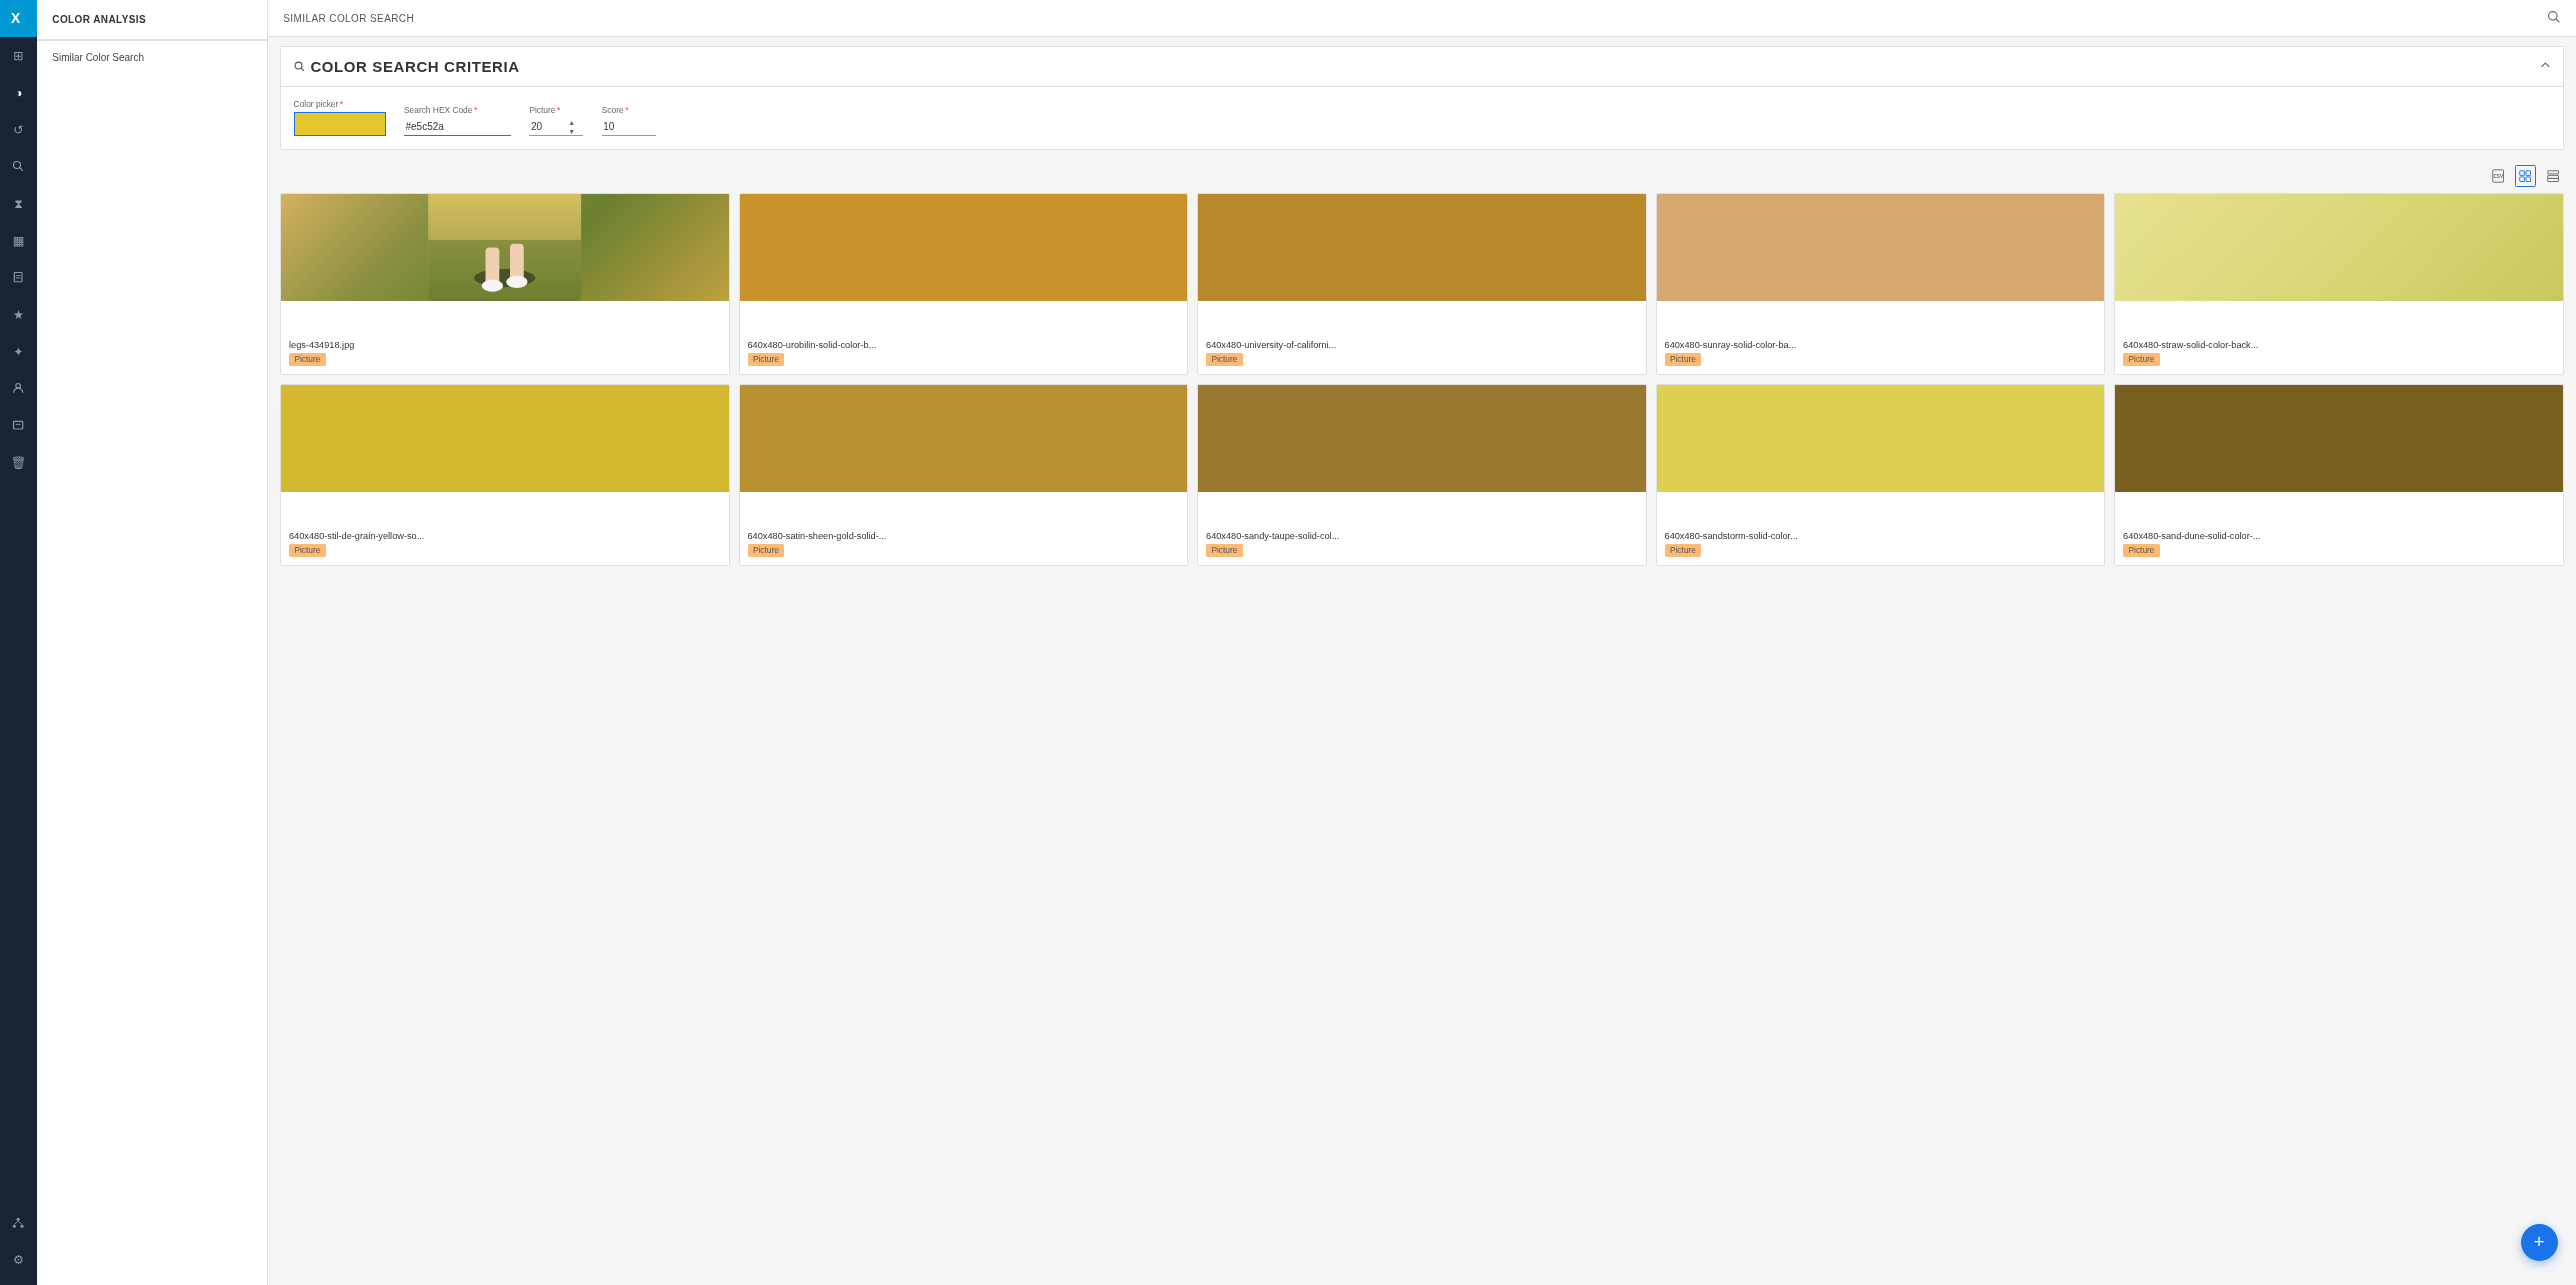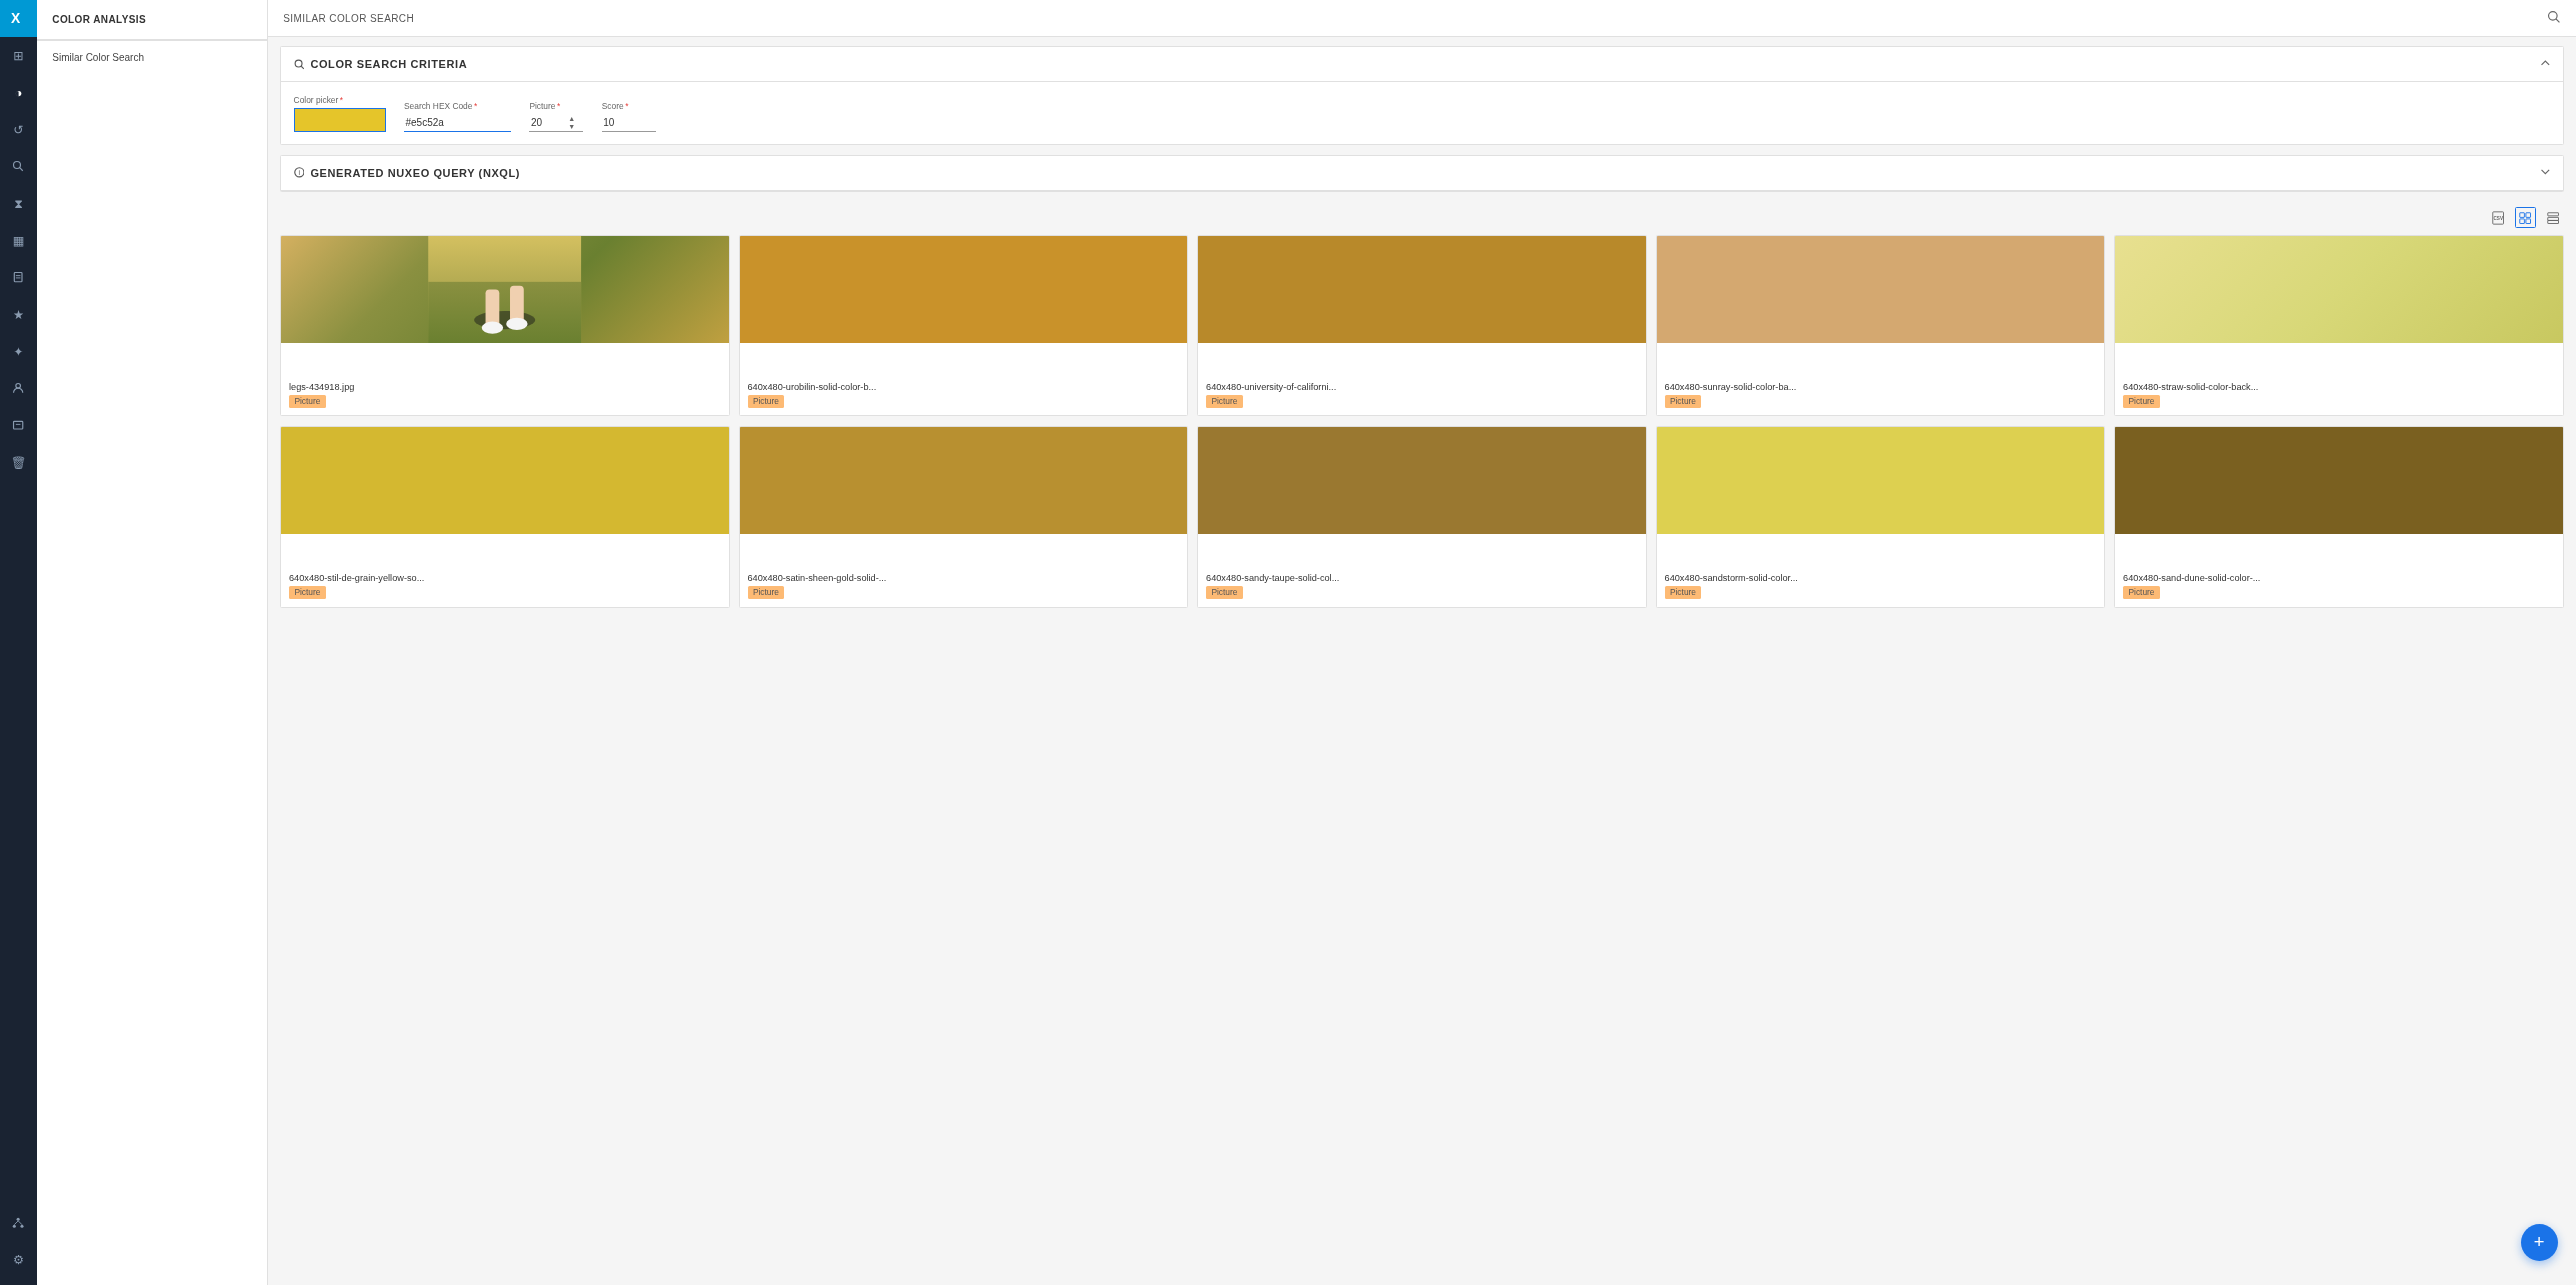--- a/index.html
+++ b/index.html
@@ -116,21 +116,21 @@
       padding: 10.7px 12.3px;
       cursor: pointer;
       border-bottom: 0.8px solid #e0e0e0;
     }
     .section-header-left {
       display: flex;
       align-items: center;
       gap: 6.1px;
     }
     .section-header .section-title {
-      font-size: 11px;
+      font-size: 15px;
       font-weight: 700;
       color: #333;
       letter-spacing: 0.6px;
       text-transform: uppercase;
     }
     .section-body { padding: 12.3px; }
 
     
     .criteria-row {
       display: flex;
@@ -408,36 +408,20 @@
               <span class="required-star">*</span>
             </div>
             <div class="number-input-wrap">
               <input class="number-input" type="number" value="10" style="">
             </div>
           </div>
         </div>
       </div>
     </div>
 
-    <div class="section-panel">
-      <div class="section-header">
-        <div class="section-header-left">
-          <svg width="10.7" height="10.7" viewBox="0 0 14 14" fill="none" style="font-size:13px">
-            <circle cx="7" cy="7" r="6" stroke="#555" stroke-width="1.5"></circle>
-            <text x="6" y="11" font-size="9" fill="#555">i</text>
-          </svg>
-          <span class="section-title">GENERATED NUXEO QUERY (NXQL)</span>
-        </div>
-        <div>
-          <svg width="10.7" height="10.7" viewBox="0 0 14 14" fill="none">
-            <polyline points="2,5 7,10 12,5" stroke="#666" stroke-width="1.5" fill="none"></polyline>
-          </svg>
-        </div>
-      </div>
-    </div>
 
     <div class="results-toolbar">
       <div class="view-btn">
         <svg width="12.3" height="14" viewBox="0 0 16 18" fill="none" style="font-size:13px">
           <rect x="1" y="1" width="14" height="16" rx="1" stroke="#666" stroke-width="1.2"></rect>
           <text x="2" y="12" font-size="6" fill="#666" font-weight="bold">CSV</text>
         </svg>
       </div>
       <div class="view-btn active">
         <svg width="12.3" height="12.3" viewBox="0 0 16 16" fill="none">

